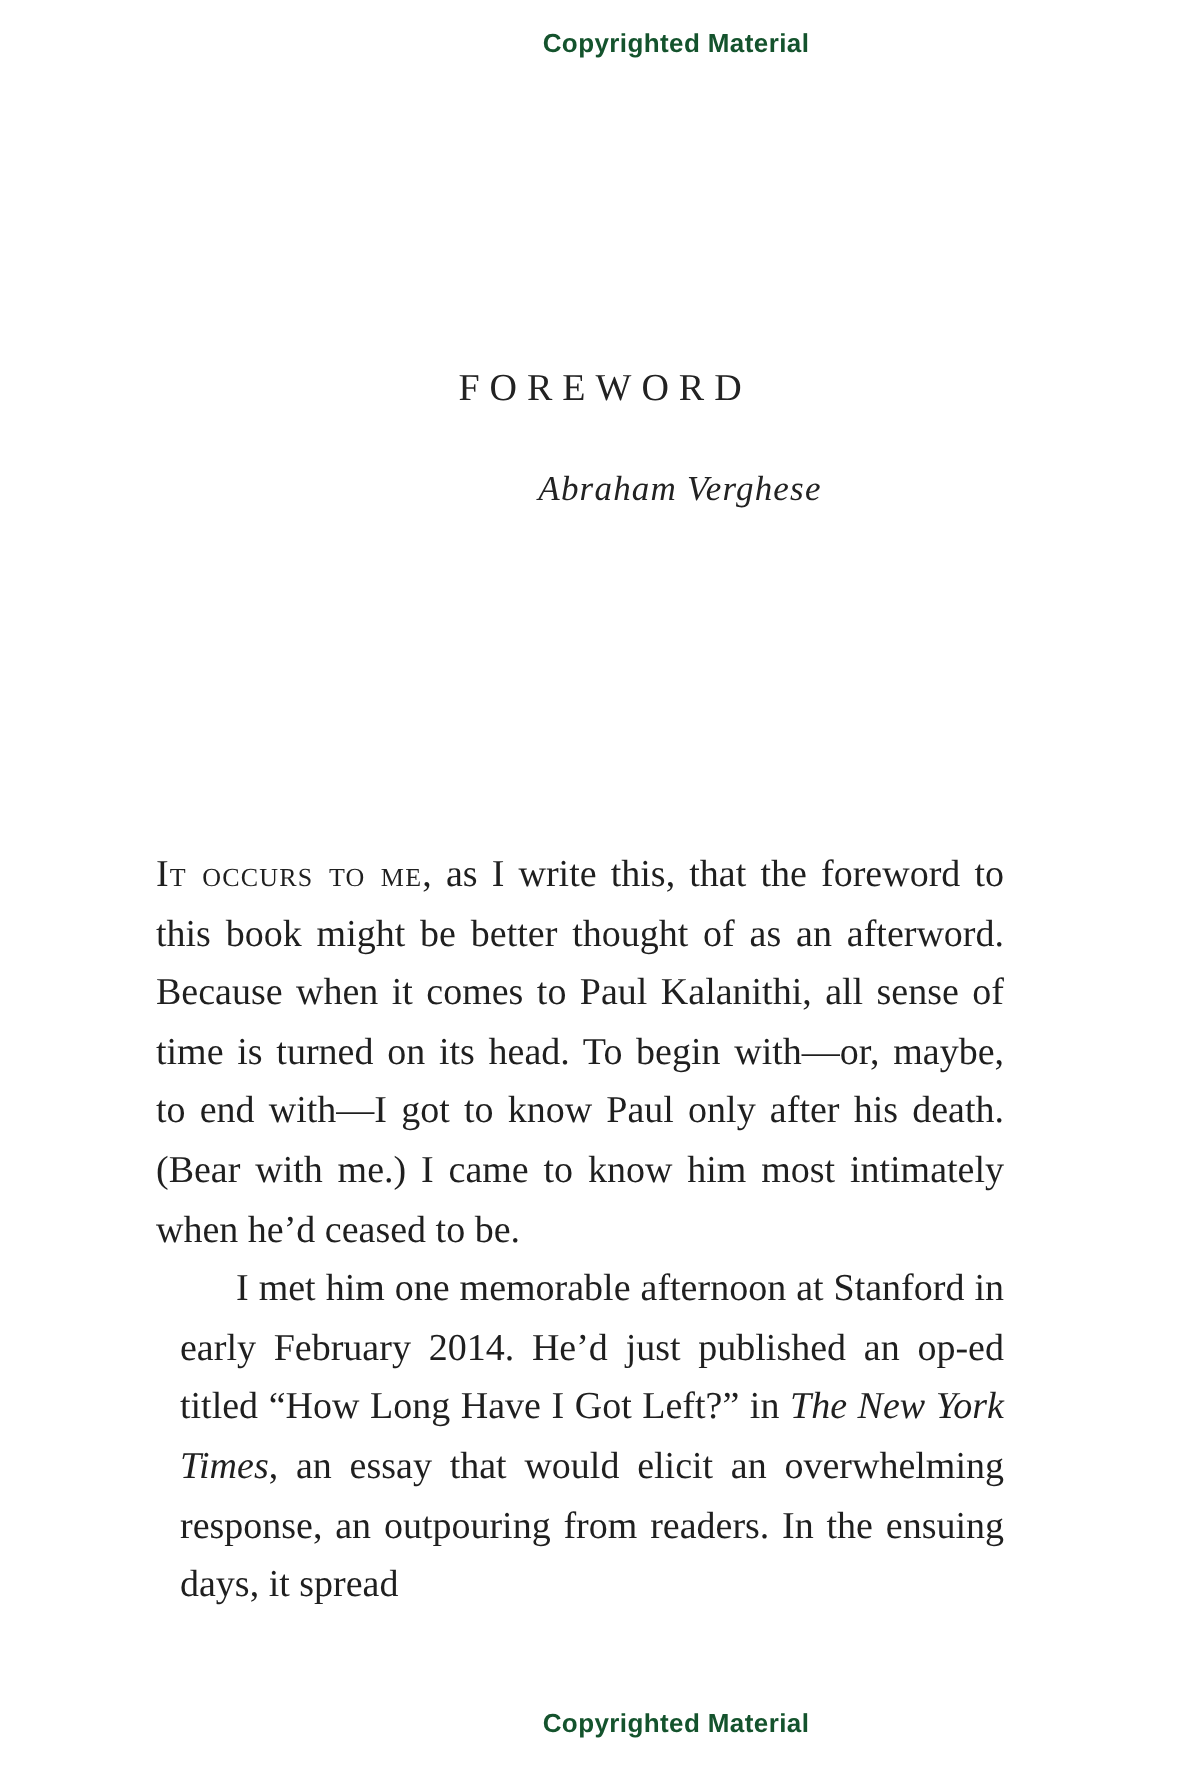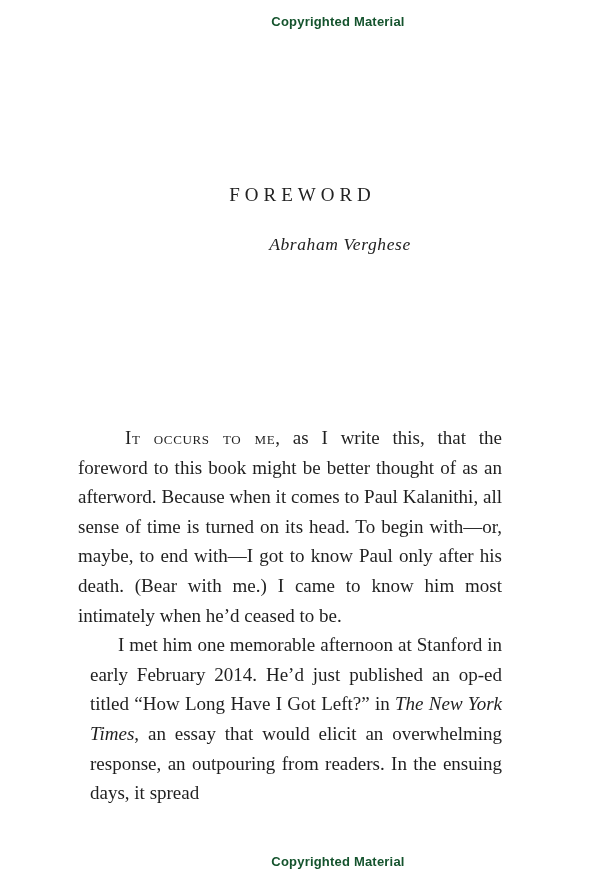--- a/index.html
+++ b/index.html
@@ -63,21 +63,20 @@
     font-size: 19px;
     line-height: 29.6px;
     text-align: justify;
     color: #1f1f1f;
   }
   .para { margin: 0; padding: 0; }
   .para.indent { text-indent: 28px; margin-left: 12px; }
   .smallcaps {
     font-variant: small-caps;
     letter-spacing: 0.6px;
-    margin-left: 47px;
   }
   .pub-title { font-style: italic; }
 </style>
 </head>
 <body>
 
 <div class="page">
   <div class="copyright top">Copyrighted Material</div>
 
   <h1 class="chapter-title">FOREWORD</h1>

